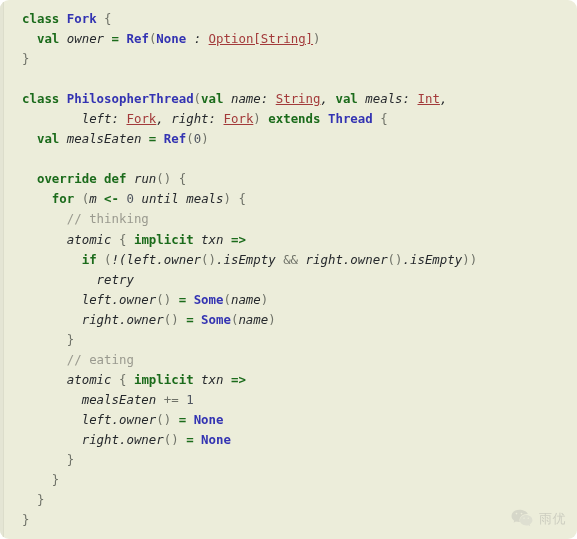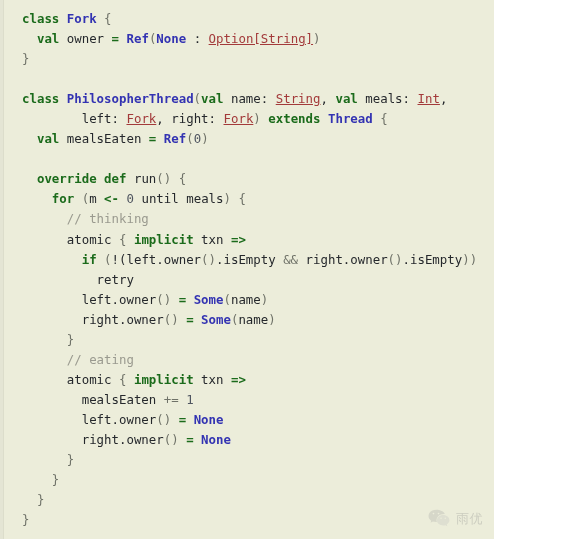--- a/index.html
+++ b/index.html
@@ -2,25 +2,26 @@
 <html><head>
 <meta charset="utf-8">
 <style>
   html, body {
     margin: 0;
     padding: 0;
     background: #ffffff;
   }
   #screenshot {
     position: relative;
-    width: 494px;
+    width: 577px;
     height: 539px;
     background: #ecedda;
     overflow: hidden;
     box-sizing: border-box;
+    border-radius: 9px;
   }
   
   #left-gutter {
     position: absolute;
     left: 0;
     top: 0;
     width: 4px;
     height: 100%;
     background: #e4e5d4;
     border-right: 1px solid #dcddcb;
@@ -47,21 +48,21 @@
     white-space: pre;
   }
   
   .kw      { color: #1b6b1b; font-weight: bold; }  
   .typ     { color: #3333b2; font-weight: bold; }  
   .typ2    { color: #a33a3a; text-decoration: underline; }                     
   .op      { color: #1b6b1b; font-weight: bold; }  
   .num     { color: #4f5560; }                     
   .cmt     { color: #9a9a8f; }                     
   .pun     { color: #6f7268; }                     
-  .pln     { color: #25282c; }                     
+  .pln     { color: #25282c; font-style: italic; }                     
 
   
   #watermark {
     position: absolute;
     right: 11px;
     bottom: 11px;
     display: flex;
     align-items: center;
     gap: 6px;
     opacity: 0.62;

